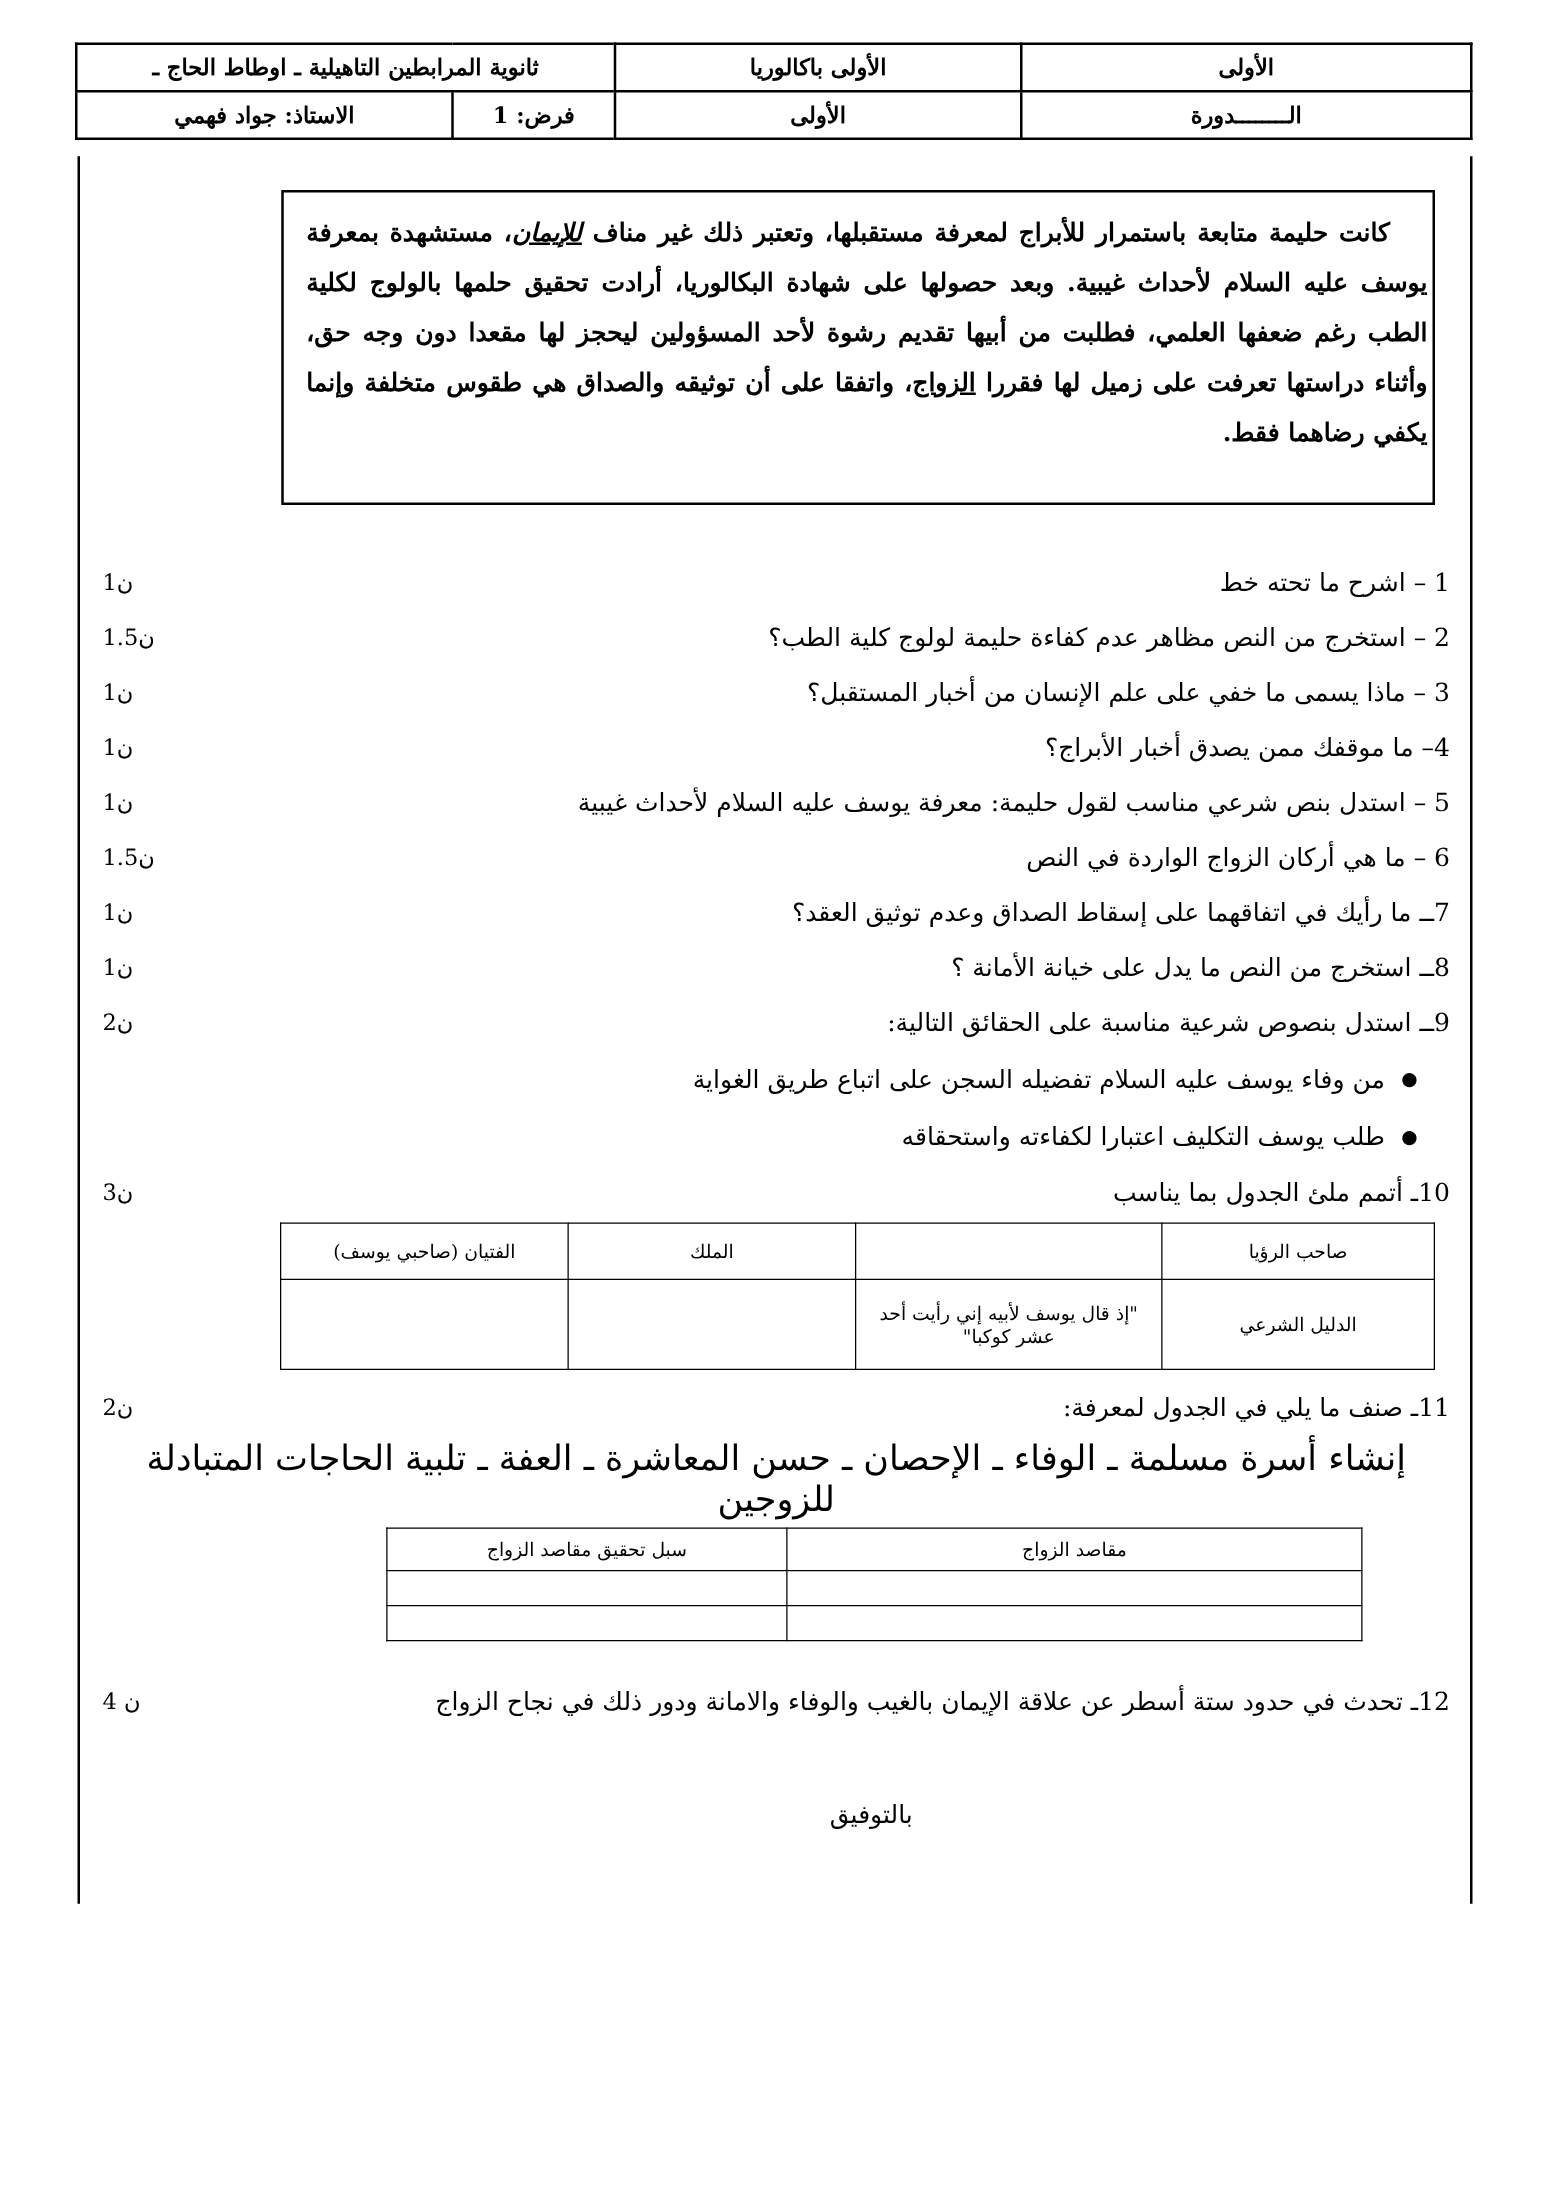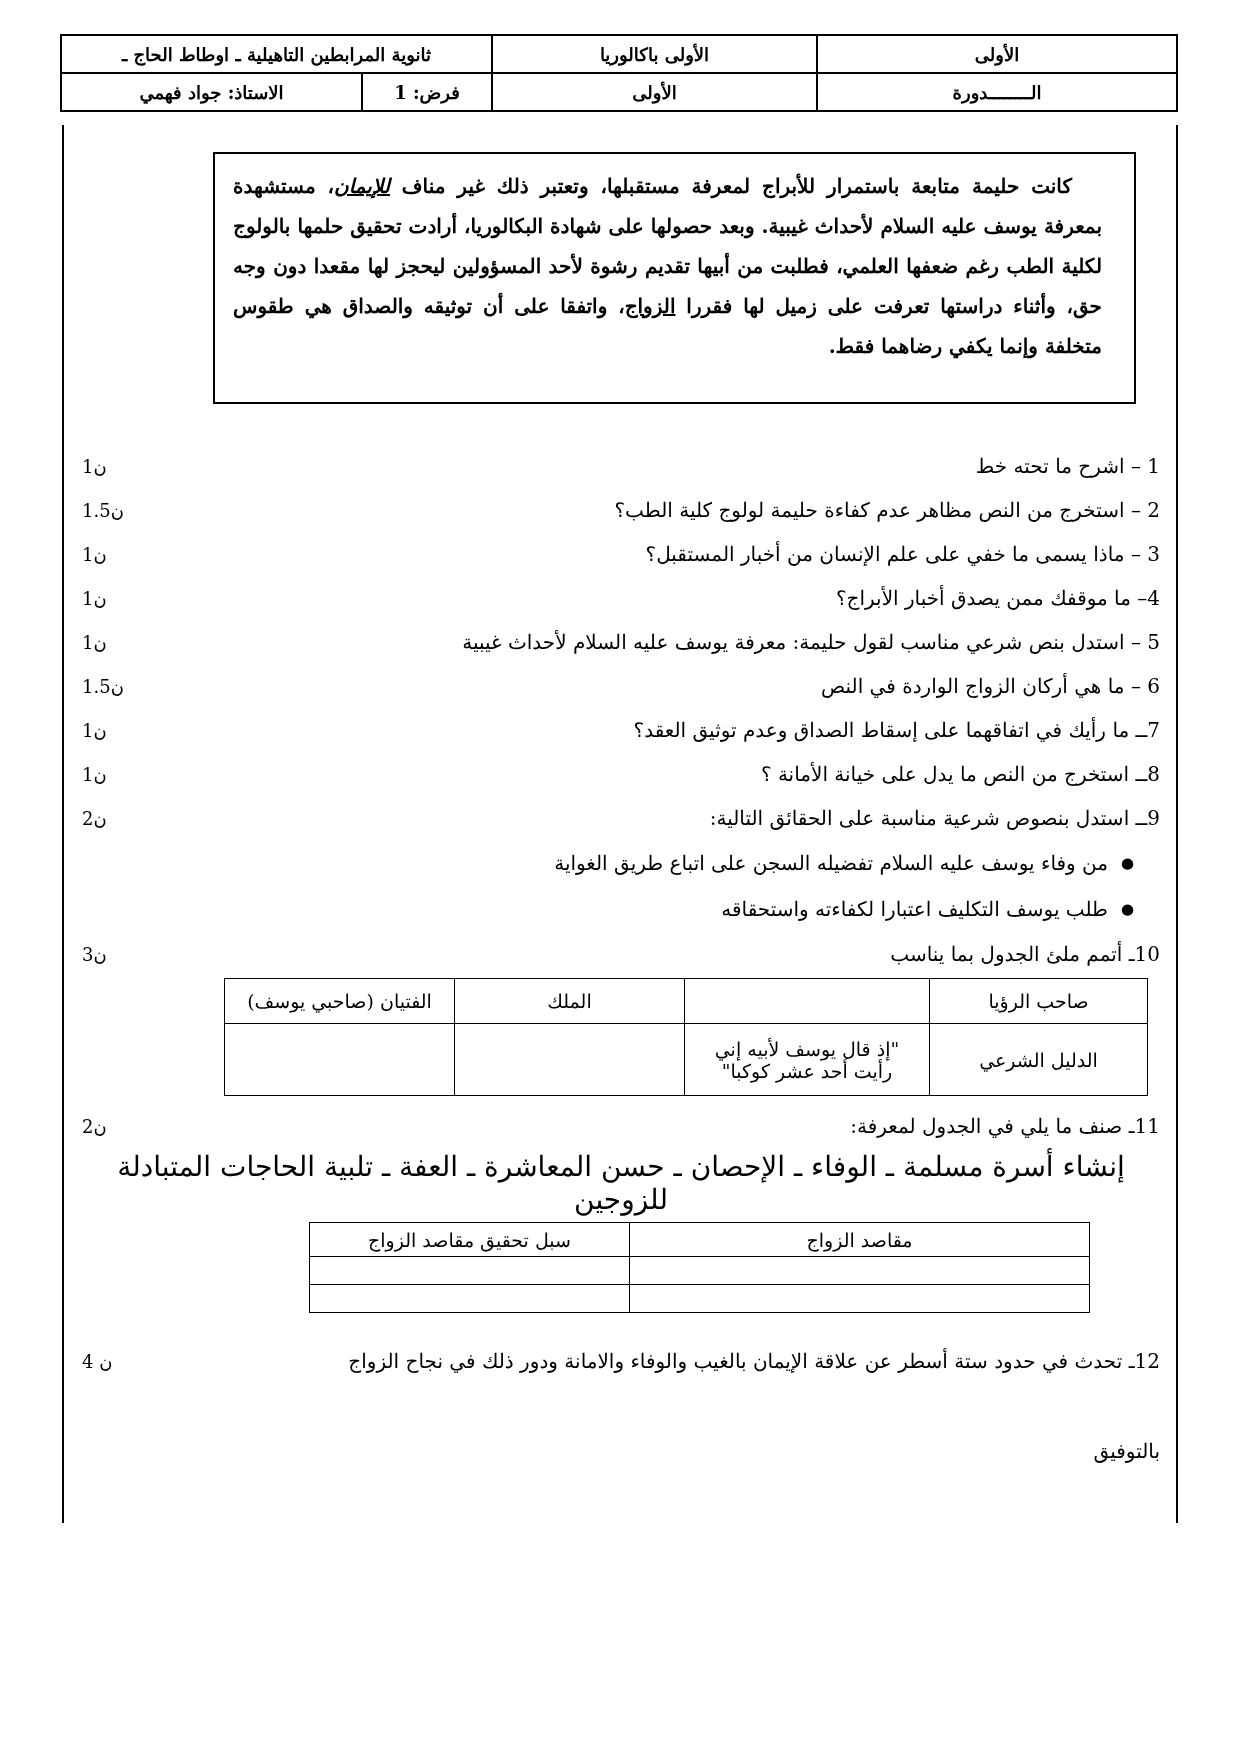--- a/index.html
+++ b/index.html
@@ -29,25 +29,25 @@
     margin-top:13px;
     height:1398px;
     border-right:2px solid #000;
     border-left:2px solid #000;
     padding:27px 16px 0 18px;
     position:relative;
   }
 
   
   .passage-box {
-    margin-right:24px;
+    margin-right:12px;
     width:923px;
     min-height:252px;
     border:2px solid #000;
-    padding:12px 32px 16px 18px;
+    padding:12px 4px 16px 18px;
     font-weight:bold;
     font-size:20px;
     line-height:40px;
     text-align:justify;
     text-indent:30px;
   }
   .uword { text-decoration:underline; font-style:italic; }
   .uword2 { text-decoration:underline; }
 
   
@@ -55,37 +55,37 @@
   .q { display:flex; align-items:center; min-height:44px; font-size:20px; }
   .q-text { flex:1; padding-left:8px; }
   .q-mark { width:78px; direction:ltr; text-align:left; font-size:18px; flex:none; }
 
   .bullets { padding-right:26px; }
   .bullet-row { display:flex; align-items:center; min-height:46px; font-size:20px; }
   .bullet-dot { width:26px; font-size:15px; flex:none; }
 
   
   table.grid { border-collapse:collapse; table-layout:fixed; }
-  table.grid td { border:1.6px solid #000; text-align:center; vertical-align:middle; font-size:19px; padding:2px 8px; }
+  table.grid td { border:1.6px solid #000; text-align:center; vertical-align:middle; font-size:15px; padding:2px 8px; }
 
   .t1 { width:923px; margin:2px 12px 0 0; }
   .t1 .r1 td { height:45px; }
   .t1 .r2 td { height:72px; }
 
   .items-line { min-height:44px; display:flex; align-items:center; justify-content:center; font-size:28px; text-align:center; margin-top:2px; }
 
   .t2 { width:780px; margin:6px 70px 0 0; }
   .t2 .hrow td { height:34px; }
   .t2 .erow td { height:28px; }
 
   .q12 { margin-top:26px; }
 
   .goodluck {
     margin-top:56px;
-    text-align:right;
+    text-align:center;
     padding-left:152px;
     font-size:20px;
   }
 </style>
 </head>
 <body>
 
 <div class="page">
 
   <table class="header-table">

